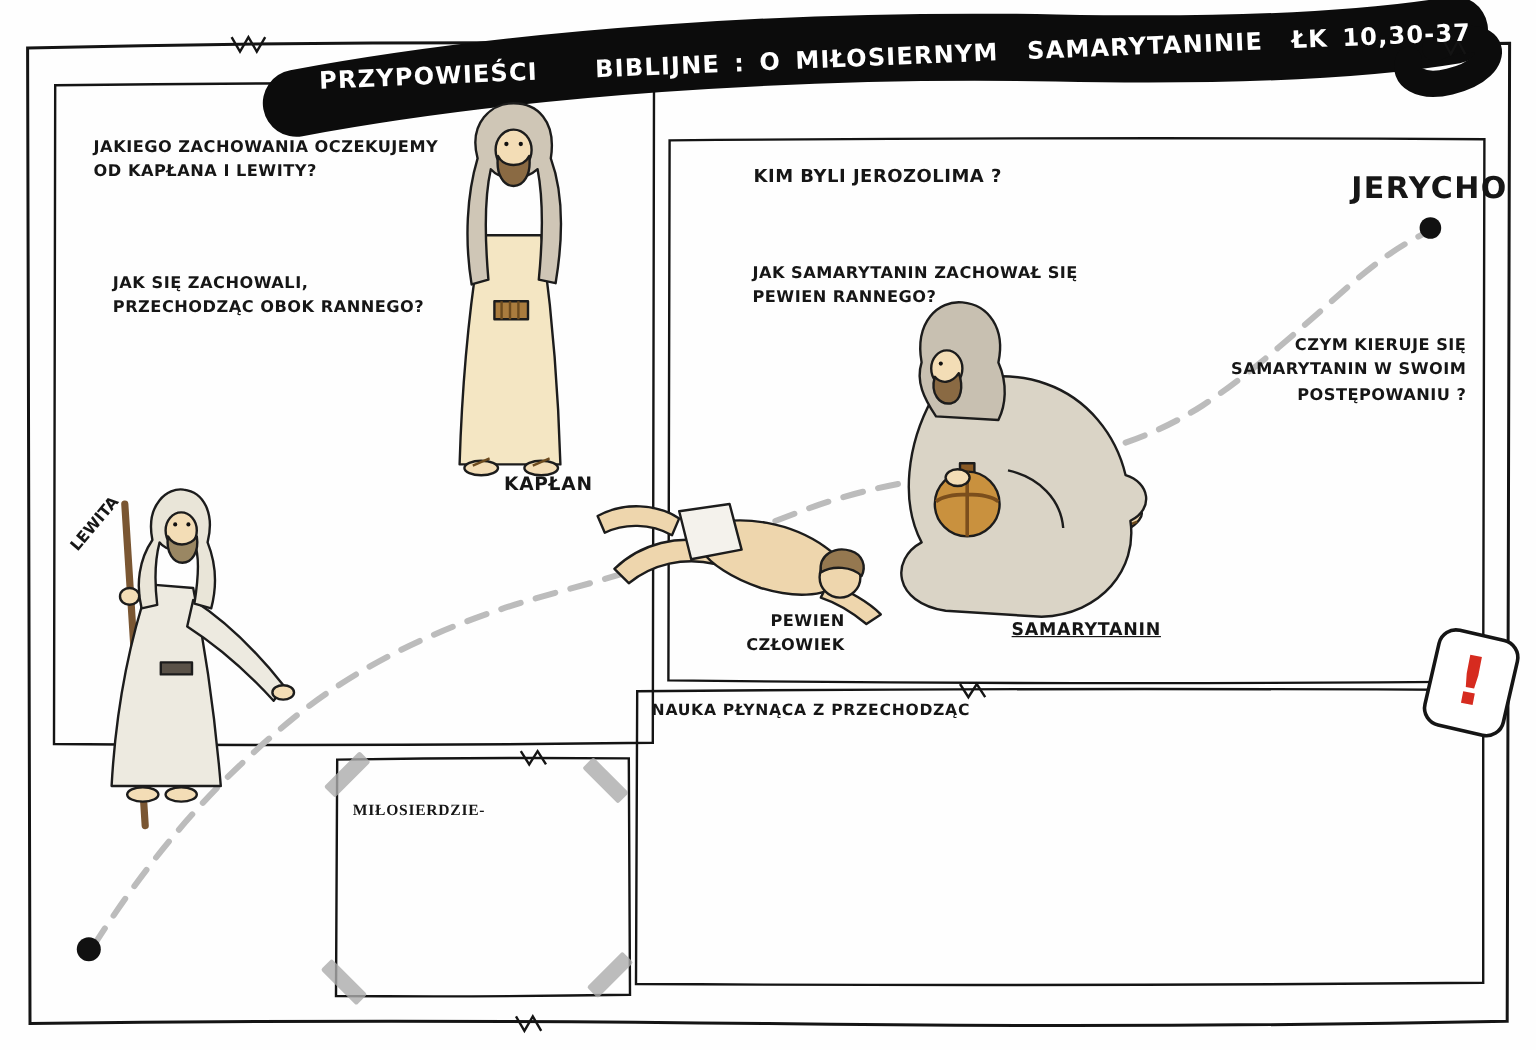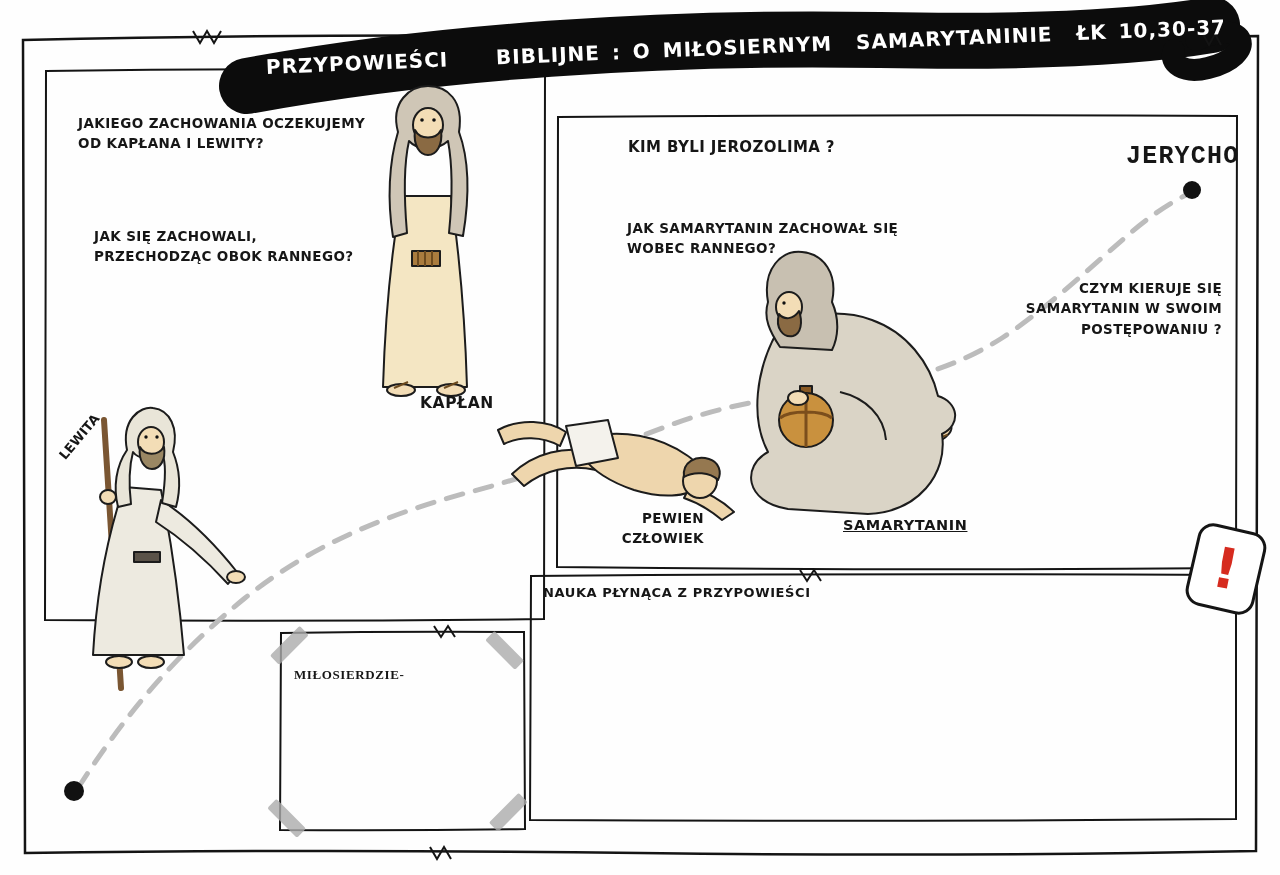--- a/index.html
+++ b/index.html
@@ -9,21 +9,21 @@
   }
   svg.art{position:absolute;left:0;top:0;width:1280px;height:875px;}
   .t{position:absolute;font-weight:700;white-space:pre-line;line-height:1.5;color:#161616;}
   .title-text{
     position:absolute;left:266px;top:55px;transform:rotate(-2.4deg);transform-origin:0 50%;
     color:#ffffff;font-weight:700;font-size:20px;letter-spacing:1px;word-spacing:4px;
     white-space:pre;
   }
   .q{font-size:13.5px;letter-spacing:.4px;}
   .fig-label{font-size:15.5px;letter-spacing:.6px;}
-  .city{font-size:25px;letter-spacing:1.2px;font-weight:700;font-family:Liberation Mono, monospace;}
+  .city{font-size:25px;letter-spacing:1.2px;font-weight:700;}
   .box-label{font-size:13px;letter-spacing:.6px;}
   .rot-levite{transform:rotate(-50deg);transform-origin:0 50%;font-size:13px;}
   .center{text-align:right;}
   .signature{font-size:15px;font-weight:600;letter-spacing:.5px;margin-top:48px;}
   .excl-box{
     position:absolute;left:1191px;top:527px;width:64px;height:78px;background:#ffffff;
     border:3.5px solid #151515;border-radius:16px;transform:rotate(13deg);
     display:flex;align-items:center;justify-content:center;
   }
   .excl-mark{
@@ -143,32 +143,32 @@
 
   <div class="t q" style="left:78px;top:113px;">JAKIEGO ZACHOWANIA OCZEKUJEMY
 OD KAPŁANA I LEWITY?</div>
   <div class="t q" style="left:94px;top:226px;">JAK SIĘ ZACHOWALI,
 PRZECHODZĄC OBOK RANNEGO?</div>
   <div class="t fig-label" style="left:420px;top:392px;">KAPŁAN</div>
   <div class="t rot-levite" style="left:62px;top:448px;">LEWITA</div>
 
   <div class="t q" style="left:628px;top:136px;font-size:15px;">KIM BYLI JEROZOLIMA ?</div>
   <div class="t q" style="left:627px;top:218px;">JAK SAMARYTANIN ZACHOWAŁ SIĘ
-WOBEC RANNEGO?</div>
+PEWIEN RANNEGO?</div>
   <div class="t q center" style="left:1012px;top:278px;width:210px;">CZYM KIERUJE SIĘ
 SAMARYTANIN W SWOIM
 POSTĘPOWANIU ?</div>
   <div class="t fig-label" style="left:843px;top:515px;font-size:14.5px;text-decoration:underline;">SAMARYTANIN</div>
   <div class="t q center" style="left:612px;top:508px;width:92px;">PEWIEN
 CZŁOWIEK</div>
 
   <div class="t city" style="left:1126px;top:138px;">JERYCHO</div>
 
   <div class="t box-label" style="left:294px;top:665px;font-family:Liberation Serif, serif;">MIŁOSIERDZIE-</div>
-  <div class="t box-label" style="left:543px;top:583px;">NAUKA PŁYNĄCA Z PRZYPOWIEŚCI</div>
+  <div class="t box-label" style="left:543px;top:583px;">NAUKA PŁYNĄCA Z PRZECHODZĄC</div>
 
   <div class="excl-box">
     <span class="excl-mark">!</span>
   </div>
 
   <div class="t signature" style="left:588px;top:833px;">E.Kędzior</div>
 
 </div>
 
 </body></html>

